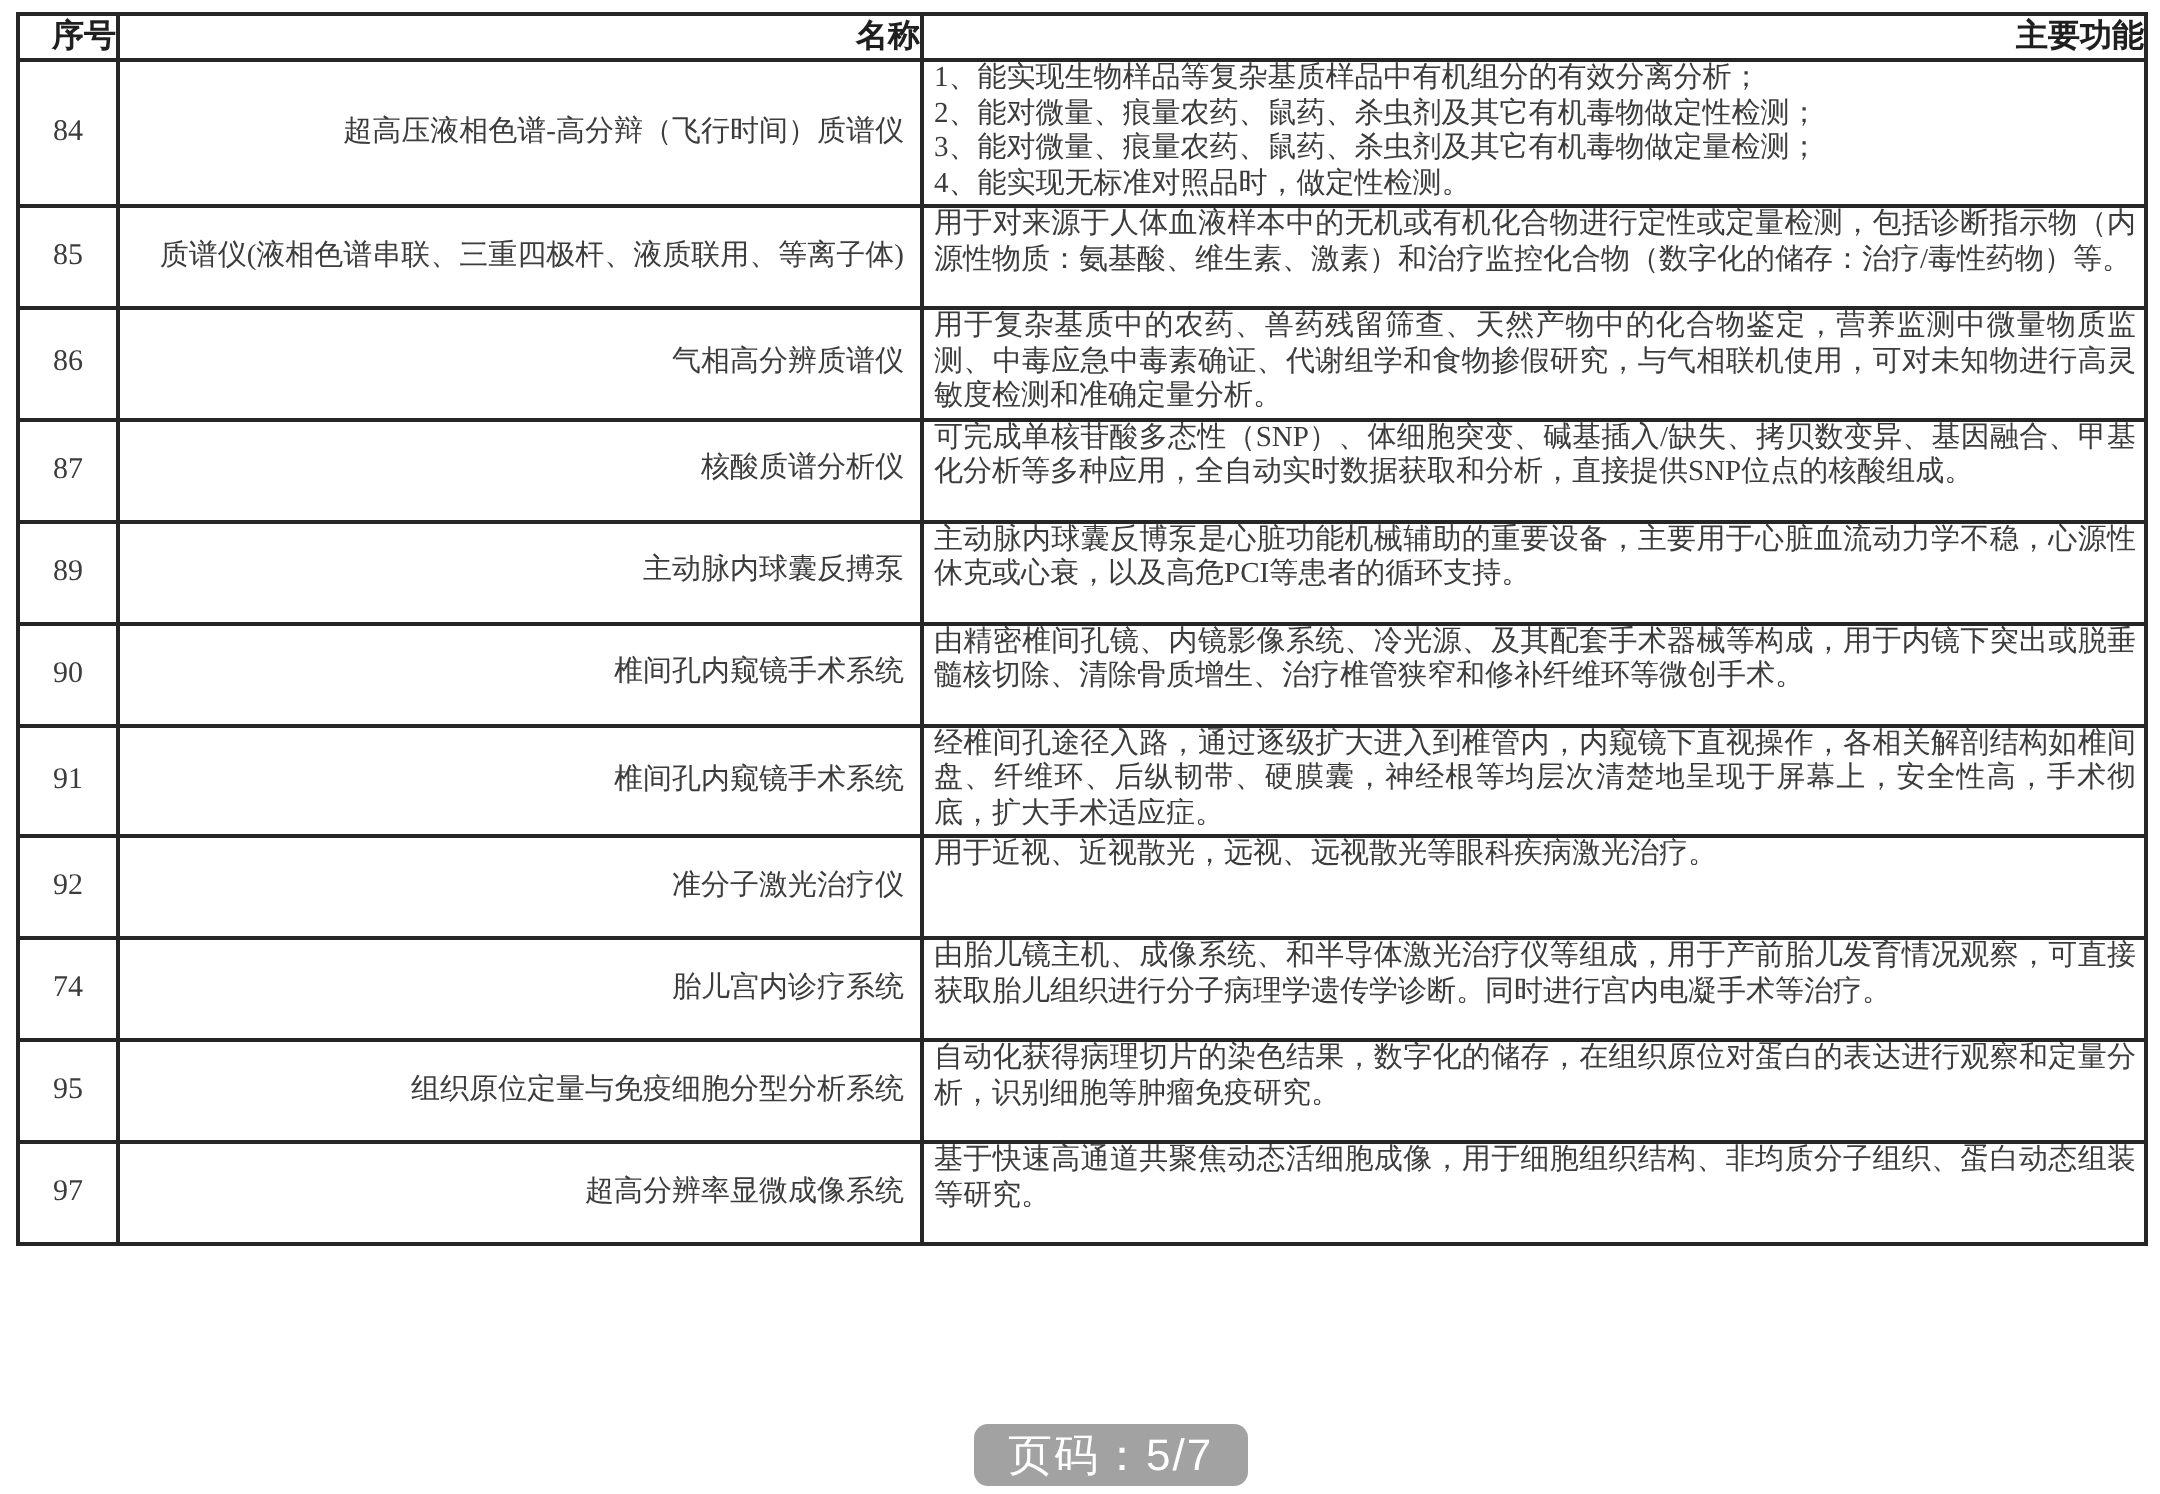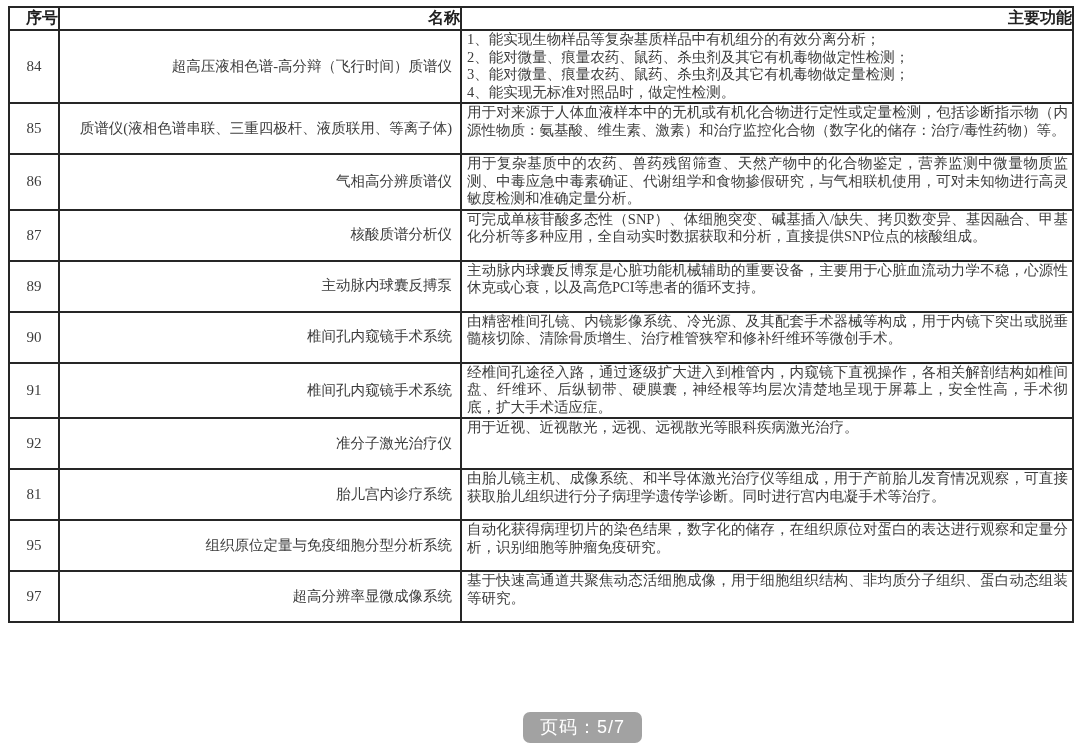--- a/index.html
+++ b/index.html
@@ -35,24 +35,23 @@
     padding:0 4px 1px 5px;
     font-size:14.5px;line-height:17.5px;
     white-space:pre-wrap;
     margin-left:28px;
   }
   .page-badge{
     position:absolute;left:487px;top:712px;
     height:31px;line-height:31px;padding:0 17px;
     background:rgba(142,142,142,0.82);
     border-radius:7px;
-    color:#ffffff;font-size:18px;
+    color:#ffffff;font-size:22px;
     font-family:"Liberation Sans","DejaVu Sans",sans-serif;
     letter-spacing:1px;
-    margin-left:36px;
   }
 </style>
 </head>
 <body>
 
 <table class="doc-table">
   <colgroup>
     <col style="width:50px">
     <col style="width:402px">
     <col style="width:612px">
@@ -102,21 +101,21 @@
         <td class="cell-no">91</td>
         <td class="cell-name">椎间孔内窥镜手术系统</td>
         <td class="cell-func">经椎间孔途径入路，通过逐级扩大进入到椎管内，内窥镜下直视操作，各相关解剖结构如椎间盘、纤维环、后纵韧带、硬膜囊，神经根等均层次清楚地呈现于屏幕上，安全性高，手术彻底，扩大手术适应症。</td>
       </tr>
       <tr>
         <td class="cell-no">92</td>
         <td class="cell-name">准分子激光治疗仪</td>
         <td class="cell-func">用于近视、近视散光，远视、远视散光等眼科疾病激光治疗。</td>
       </tr>
       <tr>
-        <td class="cell-no">81</td>
+        <td class="cell-no">74</td>
         <td class="cell-name">胎儿宫内诊疗系统</td>
         <td class="cell-func">由胎儿镜主机、成像系统、和半导体激光治疗仪等组成，用于产前胎儿发育情况观察，可直接获取胎儿组织进行分子病理学遗传学诊断。同时进行宫内电凝手术等治疗。</td>
       </tr>
       <tr>
         <td class="cell-no">95</td>
         <td class="cell-name">组织原位定量与免疫细胞分型分析系统</td>
         <td class="cell-func">自动化获得病理切片的染色结果，数字化的储存，在组织原位对蛋白的表达进行观察和定量分析，识别细胞等肿瘤免疫研究。</td>
       </tr>
       <tr>
         <td class="cell-no">97</td>

